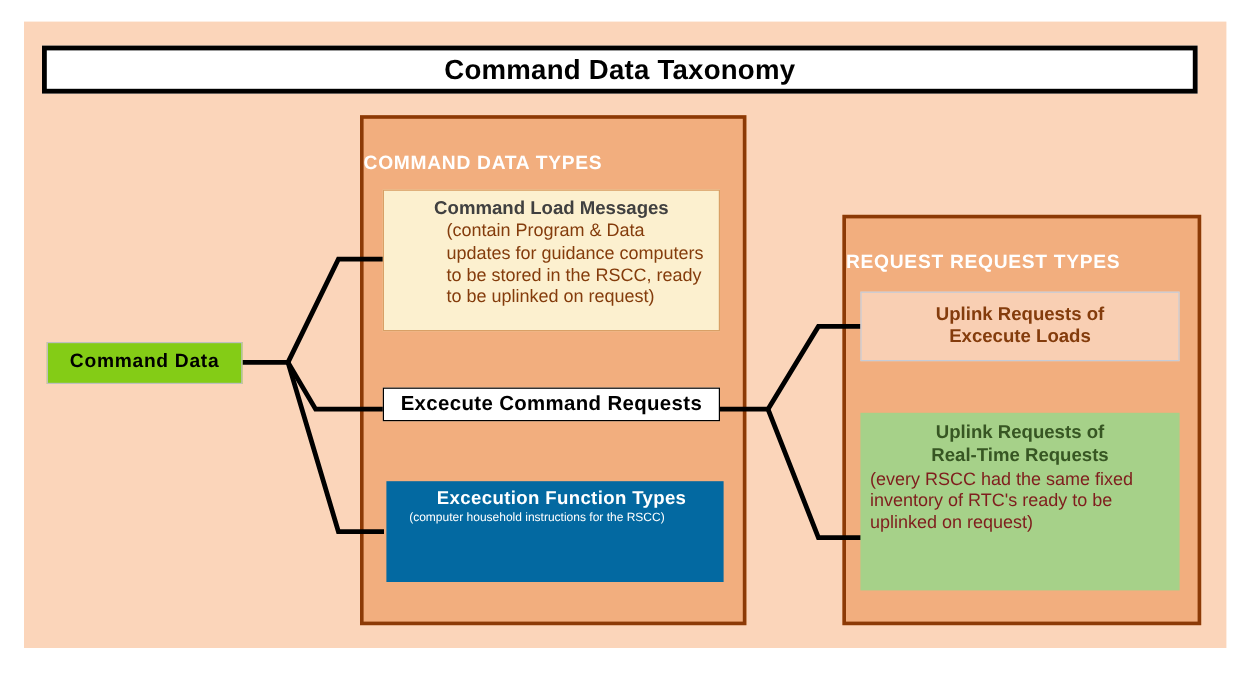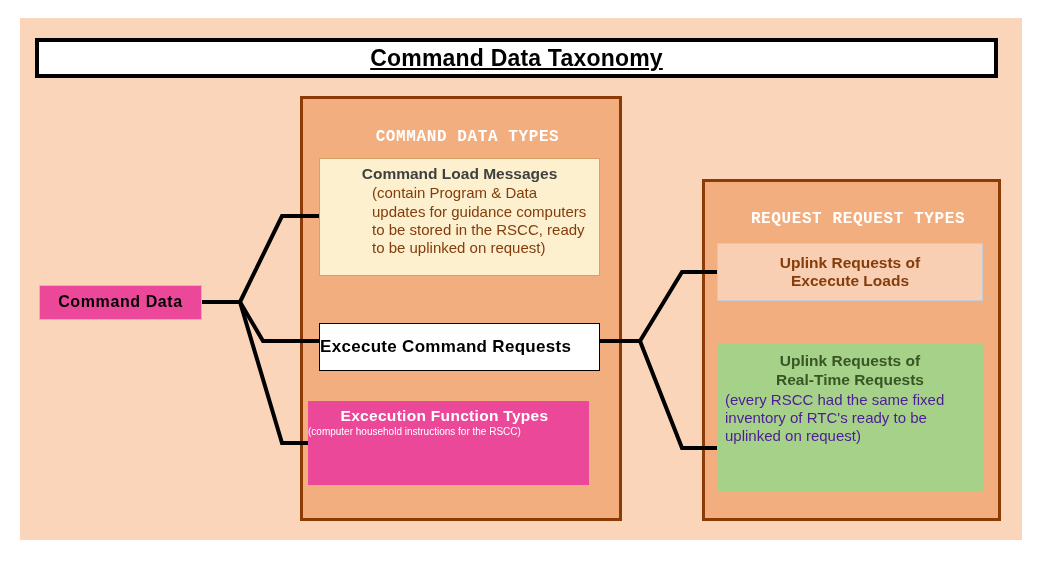--- a/index.html
+++ b/index.html
@@ -29,21 +29,20 @@
     left: 15px;
     top: 20px;
     width: 963px;
     height: 40px;
     background: #ffffff;
     border: 4px solid #000000;
     box-sizing: border-box;
     display: flex;
     align-items: center;
     justify-content: center;
-    text-decoration: underline;
   }
   .title-text {
     font-size: 23px;
     font-weight: bold;
     color: #000000;
     letter-spacing: 0.2px;
   }
 
   
   .panel {
@@ -59,28 +58,27 @@
     height: 425px;
   }
   #panel-request-types {
     left: 682px;
     top: 161px;
     width: 299px;
     height: 342px;
   }
   .panel-title {
     position: absolute;
-    left: 13px;
+    left: 0;
     right: 0;
-    text-align: center;
+    text-align: left;
     color: #ffffff;
     font-size: 16px;
     font-weight: bold;
     letter-spacing: 0.6px;
-    font-family: Liberation Mono, monospace;
   }
   #panel-data-types .panel-title { top: 29px; }
   #panel-request-types .panel-title { top: 28px; }
 
   
   .node {
     position: absolute;
     box-sizing: border-box;
   }
   .node .head {
@@ -92,21 +90,21 @@
     text-align: left;
     line-height: 1.22;
   }
 
   
   #node-command-data {
     left: 19px;
     top: 267px;
     width: 163px;
     height: 35px;
-    background: #ec4899;
+    background: #84cc16;
     border: 1px solid #BFBFBF;
     display: flex;
     align-items: center;
     justify-content: center;
   }
   #node-command-data .head {
     font-size: 16px;
     color: #000000;
     letter-spacing: 0.6px;
   }
@@ -130,40 +128,41 @@
     font-size: 15px;
     color: #843C0C;
     margin-left: 44px;
   }
 
   
   #node-excecute-command-requests {
     left: 299px;
     top: 305px;
     width: 281px;
-    height: 48px;
+    height: 28px;
     background: #ffffff;
     border: 1px solid #000000;
     display: flex;
     align-items: center;
+    justify-content: center;
   }
   #node-excecute-command-requests .head {
     font-size: 17px;
     color: #000000;
     letter-spacing: 0.3px;
   }
 
   
   #node-excecution-function-types {
-    left: 288px;
+    left: 302px;
     top: 383px;
     width: 281px;
     height: 84px;
-    background: #ec4899;
-    padding: 6px 8px 0 0;
+    background: #0369a1;
+    padding: 6px 8px 0 19px;
   }
   #node-excecution-function-types .head {
     font-size: 15.5px;
     color: #ffffff;
     letter-spacing: 0.3px;
     margin-bottom: 1px;
   }
   #node-excecution-function-types .body {
     font-size: 10px;
     color: #ffffff;
@@ -196,21 +195,21 @@
     background: #A6D189;
     padding: 8px 8px 0 8px;
   }
   #node-uplink-real-time-commands .head {
     font-size: 15.5px;
     color: #375623;
     margin-bottom: 1px;
   }
   #node-uplink-real-time-commands .body {
     font-size: 15px;
-    color: #4c1d95;
+    color: #7f1d1d;
   }
 
   
   #connectors {
     position: absolute;
     left: 0;
     top: 0;
     width: 1002px;
     height: 522px;
     pointer-events: none;

